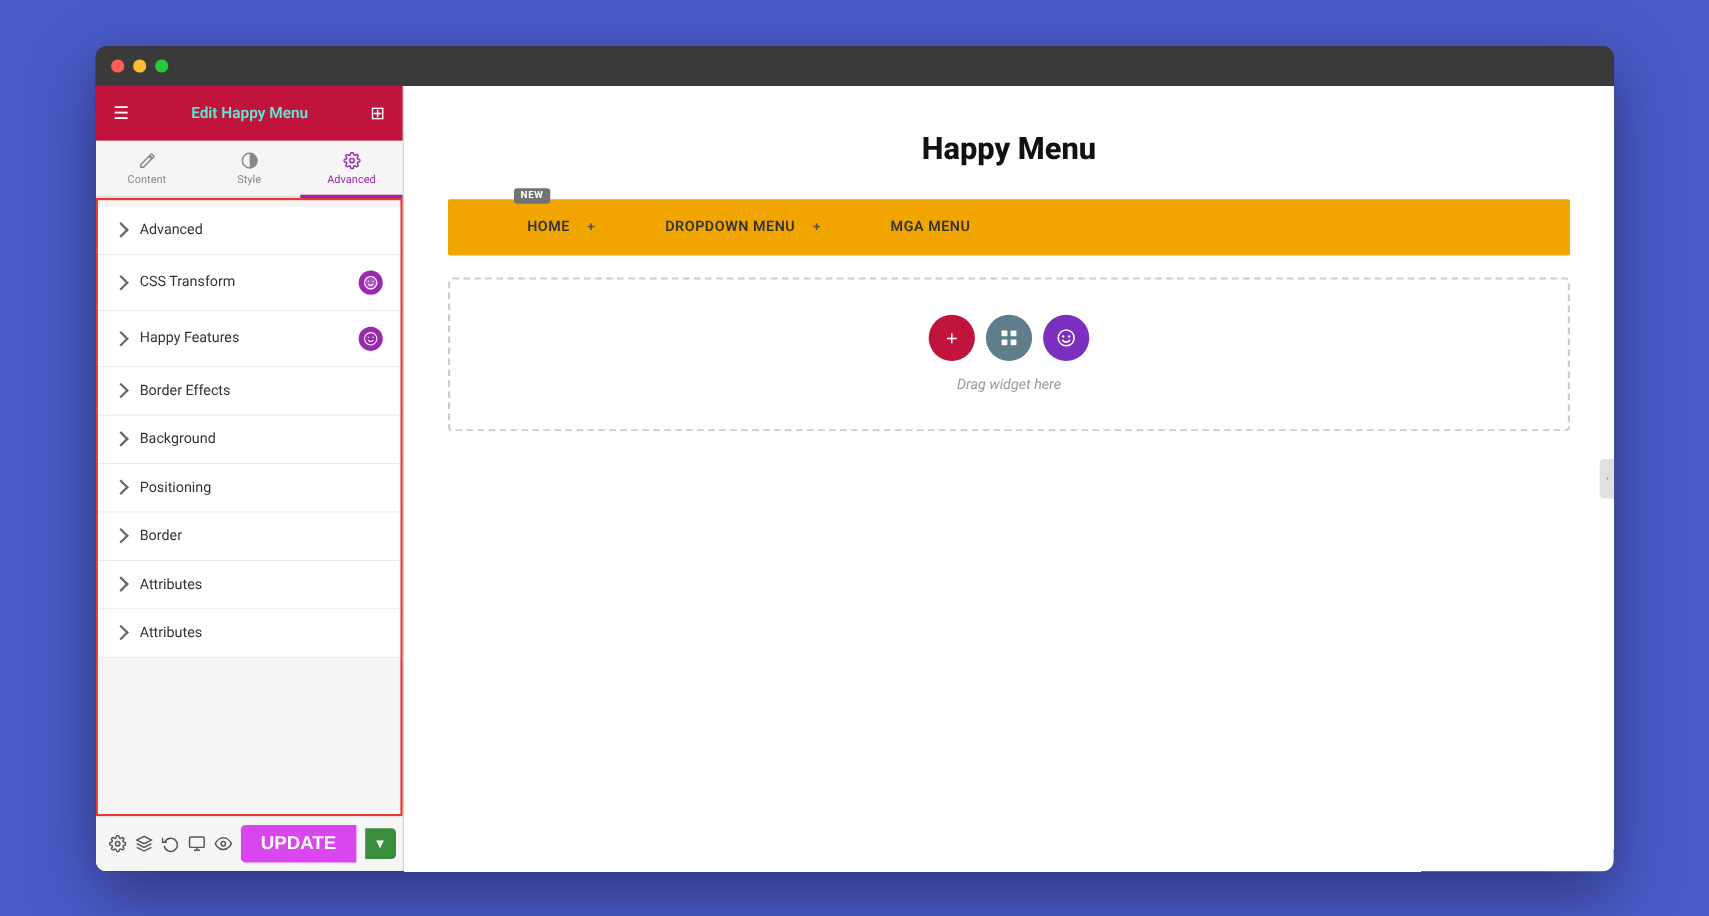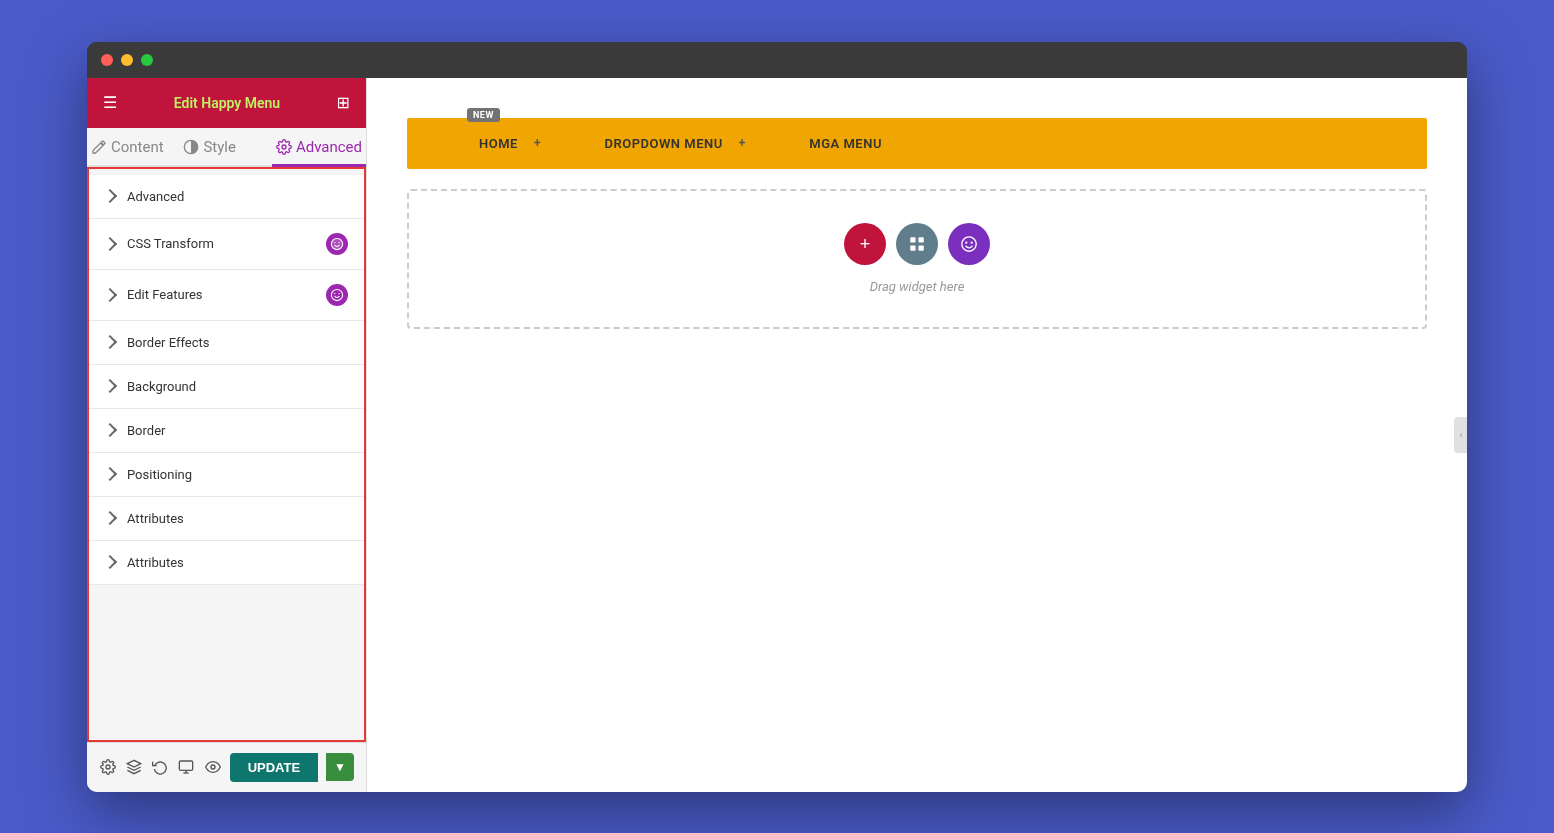--- a/index.html
+++ b/index.html
@@ -56,41 +56,41 @@
       display: flex;
       align-items: center;
       justify-content: space-between;
       padding: 0 16px;
       height: 50px;
       flex-shrink: 0;
     }
     .sidebar-header-title {
       font-size: 14px;
       font-weight: 600;
-      color: #bef264;
+      color: #5eead4;
     }
     .hamburger-icon, .grid-icon {
       color: white;
       font-size: 16px;
       cursor: pointer;
     }
     .sidebar-tabs {
       display: flex;
       background: #f5f5f5;
       border-bottom: 2px solid #e0e0e0;
       flex-shrink: 0;
     }
     .sidebar-tab {
       flex: 1;
       display: flex;
-      flex-direction: row;
+      flex-direction: column;
       align-items: center;
       padding: 10px 4px 8px;
       cursor: pointer;
-      font-size: 15px;
+      font-size: 10px;
       color: #888;
       gap: 4px;
       border-bottom: 3px solid transparent;
       margin-bottom: -2px;
     }
     .sidebar-tab.active {
       color: #9c27b0;
       border-bottom-color: #9c27b0;
     }
     .sidebar-tab svg {
@@ -152,26 +152,26 @@
     .footer-icon {
       width: 26px; height: 26px;
       display: flex;
       align-items: center;
       justify-content: center;
       cursor: pointer;
       color: #555;
       font-size: 14px;
     }
     .update-btn {
-      background: #0f766e;
+      background: #d946ef;
       color: white;
       border: none;
       border-radius: 4px 0 0 4px;
       padding: 7px 18px;
-      font-size: 13px;
+      font-size: 17px;
       font-weight: 600;
       cursor: pointer;
       margin-left: auto;
     }
     .update-arrow {
       background: #388e3c;
       color: white;
       border: none;
       border-radius: 0 4px 4px 0;
       padding: 7px 8px;
@@ -333,45 +333,45 @@
                 <circle cx="10" cy="10" r="9" fill="white" opacity="0.2"></circle>
                 <circle cx="10" cy="10" r="8" fill="none" stroke="white" stroke-width="1.5"></circle>
                 <circle cx="7" cy="8" r="1" fill="white"></circle>
                 <circle cx="13" cy="8" r="1" fill="white"></circle>
                 <path d="M7 12 Q10 15 13 12" stroke="white" stroke-width="1.5" fill="none" stroke-linecap="round"></path>
               </svg>
           </div>
         </div>
         <div class="section-item">
           <div class="section-chevron"></div>
-          <span class="section-label">Edit Features</span>
+          <span class="section-label">Happy Features</span>
           <div class="section-badge badge-purple">
             <svg viewBox="0 0 20 20" width="14" height="14" fill="white">
                 <circle cx="10" cy="10" r="8" fill="none" stroke="white" stroke-width="1.5"></circle>
                 <circle cx="7" cy="8" r="1" fill="white"></circle>
                 <circle cx="13" cy="8" r="1" fill="white"></circle>
                 <path d="M7 12 Q10 15 13 12" stroke="white" stroke-width="1.5" fill="none" stroke-linecap="round"></path>
               </svg>
           </div>
         </div>
         <div class="section-item">
           <div class="section-chevron"></div>
           <span class="section-label">Border Effects</span>
         </div>
         <div class="section-item">
           <div class="section-chevron"></div>
           <span class="section-label">Background</span>
         </div>
         <div class="section-item">
           <div class="section-chevron"></div>
+          <span class="section-label">Positioning</span>
+        </div>
+        <div class="section-item">
+          <div class="section-chevron"></div>
           <span class="section-label">Border</span>
-        </div>
-        <div class="section-item">
-          <div class="section-chevron"></div>
-          <span class="section-label">Positioning</span>
         </div>
         <div class="section-item">
           <div class="section-chevron"></div>
           <span class="section-label">Attributes</span>
         </div>
         <div class="section-item">
           <div class="section-chevron"></div>
           <span class="section-label">Attributes</span>
         </div>
       </div>
@@ -408,20 +408,21 @@
               <circle cx="12" cy="12" r="3"></circle>
             </svg>
         </div>
         <button class="update-btn">UPDATE</button>
         <button class="update-arrow">▼</button>
       </div>
     </div>
 
     <div class="main-content">
       <div class="content-area">
+        <h1 class="page-title">Happy Menu</h1>
         <div class="menu-bar">
           <div class="new-badge">NEW</div>
           <span class="menu-item-link">HOME</span>
           <span class="menu-plus">+</span>
           <span class="menu-item-link">DROPDOWN MENU</span>
           <span class="menu-plus">+</span>
           <span class="menu-item-link">MGA MENU</span>
         </div>
         <div class="drop-zone">
           <div class="drop-zone-buttons">

